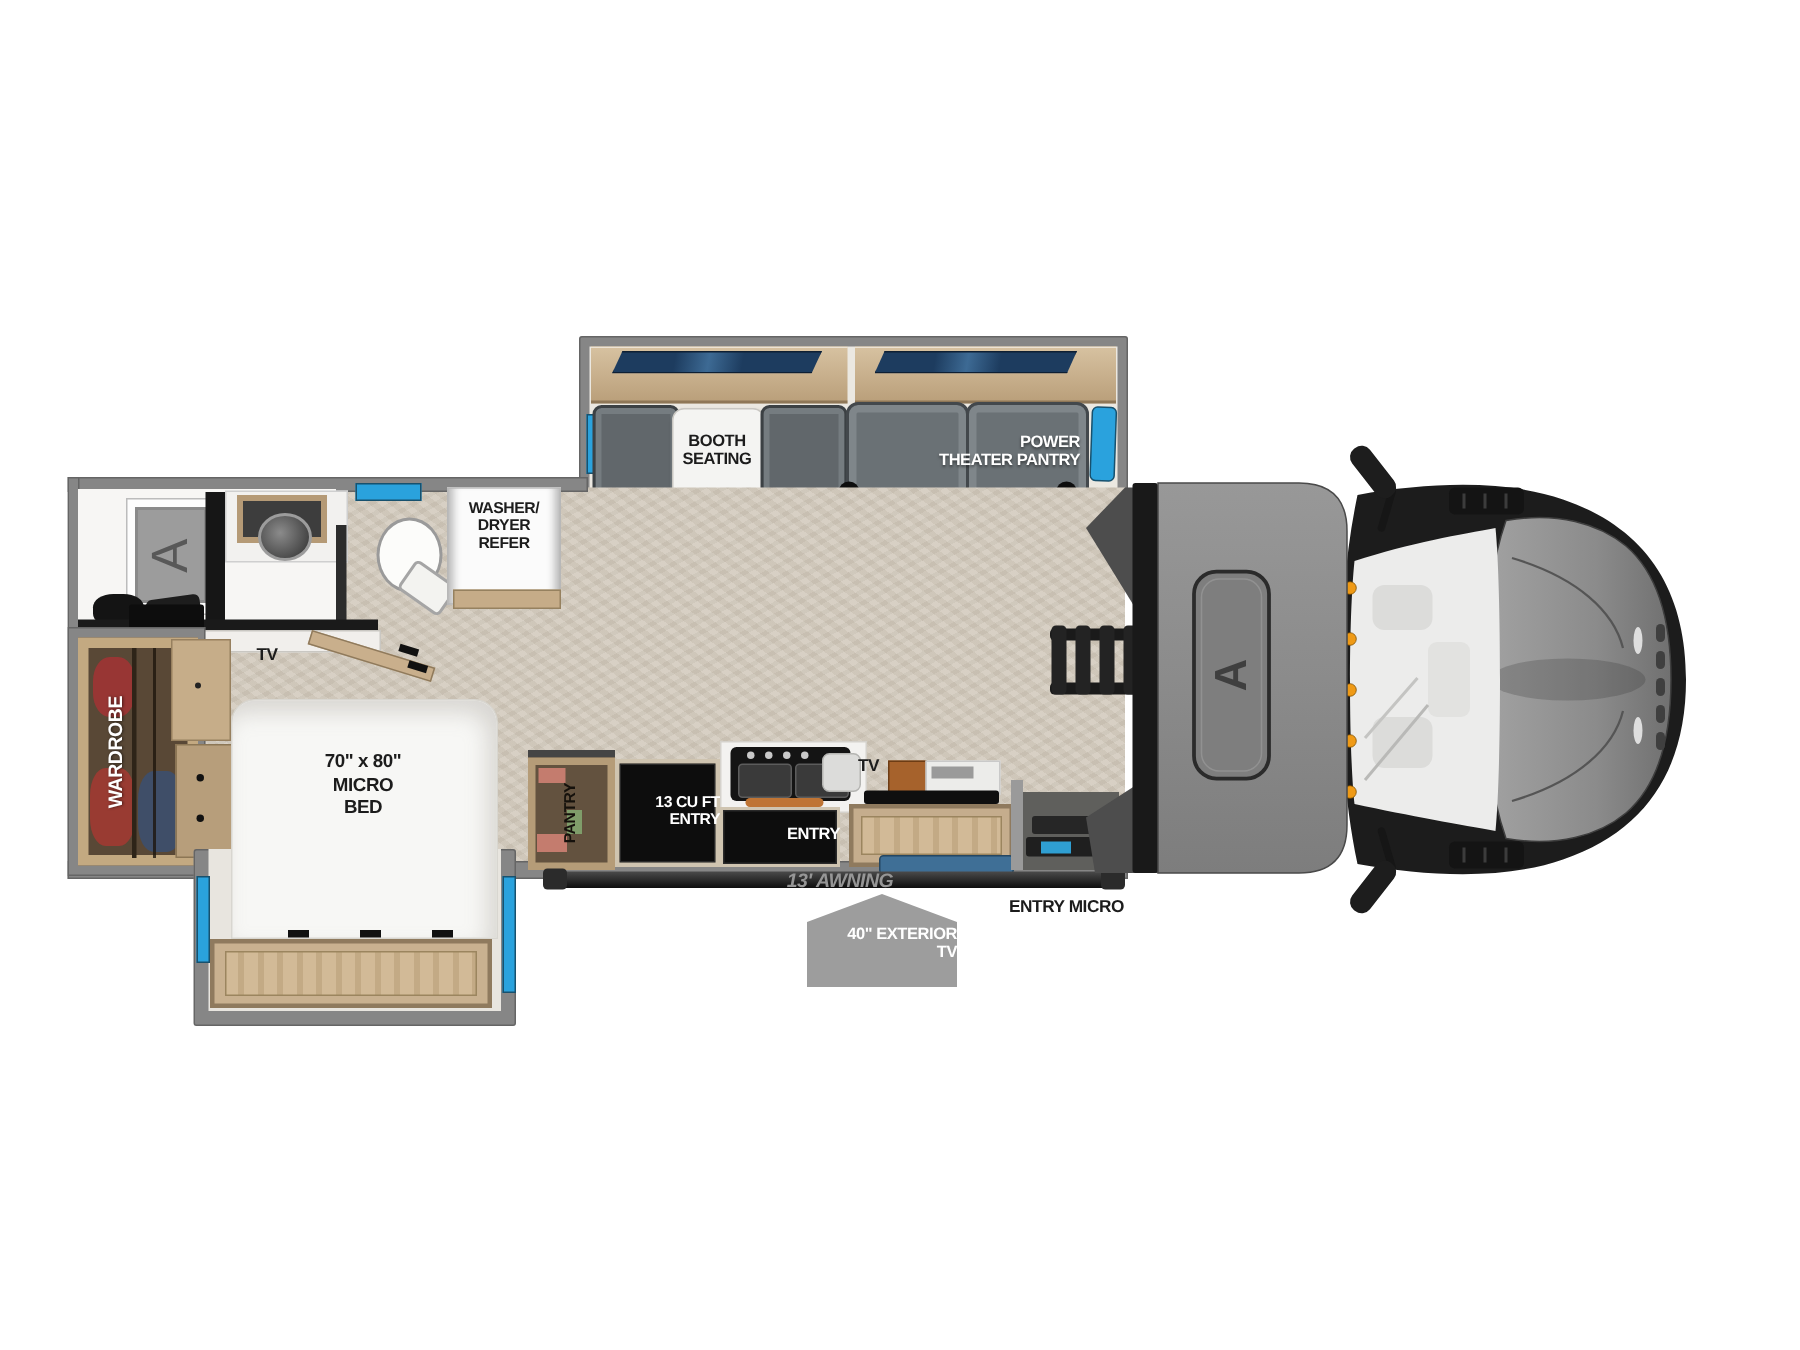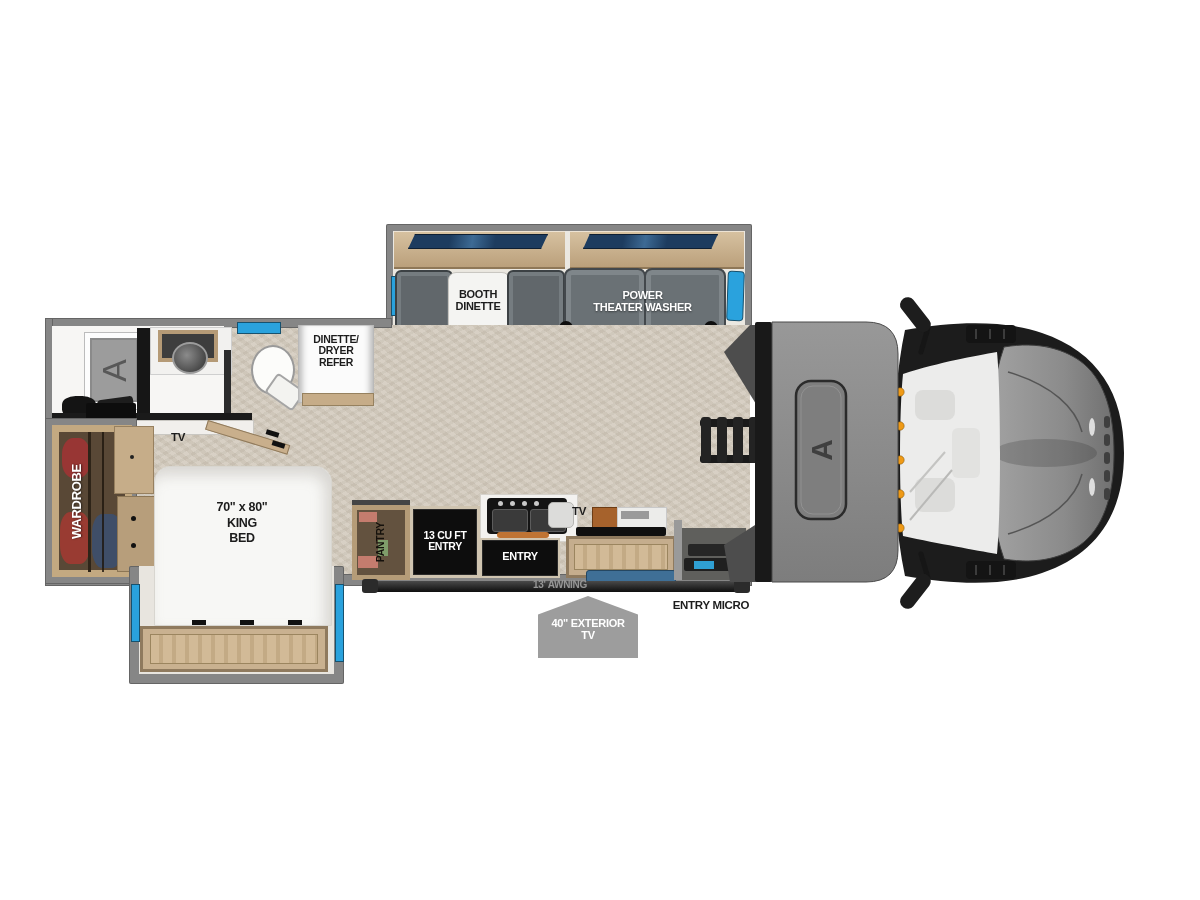--- a/index.html
+++ b/index.html
@@ -16,21 +16,21 @@
   }
   html,body{margin:0;padding:0;background:#fff;}
   #stage{position:relative;width:1200px;height:900px;background:#ffffff;overflow:hidden;
          font-family:"Liberation Sans",sans-serif;}
   .abs{position:absolute;}
   .wall{background:var(--wall_gray);box-shadow:inset 0 0 0 1px rgba(40,40,40,.35);}
   .floor{background-color:var(--floor_beige);
      background-image:repeating-linear-gradient(37deg, rgba(120,105,85,.07) 0 4px, rgba(255,255,255,.05) 4px 8px),
                       repeating-linear-gradient(-29deg, rgba(90,80,65,.05) 0 3px, rgba(255,255,255,.04) 3px 7px);}
   .lbl{font-weight:700;color:#1c1c1c;line-height:1.08;text-align:center;letter-spacing:-0.3px;white-space:nowrap;}
-  .white{color:#fff;}
+  .white{color:#fff;text-align:right;}
   .vtext{writing-mode:vertical-rl;transform:rotate(180deg);}
   .wood{background:linear-gradient(180deg,#d7c2a1,#b99e79);box-shadow:inset 0 1px 0 rgba(255,255,255,.55), inset 0 -2px 0 rgba(90,70,45,.45);}
   .navywin{background:linear-gradient(100deg, var(--window_navy) 30%, #3d6a94 46%, var(--window_navy) 62%);
            clip-path:polygon(5% 0,100% 0,95% 100%,0 100%);box-shadow:inset 0 0 0 1px #0e1f33;}
   .bench{background:#61676b;border:2px solid #3c4144;border-radius:6px;box-shadow:inset 0 0 0 4px #757c80;}
   .blk{background:var(--appliance_black);box-shadow:inset 0 0 0 1px #2a2a2a;}
   .blue{background:var(--accent_blue);border:1px solid #17516e;}
   .woodbox{background:#c5ad8d;border:3px solid var(--wood_dark);}
   .grain{background:repeating-linear-gradient(90deg,#d2ba97 0 9px,#c3aa85 9px 13px);}
 </style>
@@ -48,28 +48,28 @@
   <div class="abs navywin" style="left:408px;top:234px;width:140px;height:15px;"></div>
   <div class="abs navywin" style="left:583px;top:234px;width:135px;height:15px;"></div>
   <div class="abs blue" style="left:391px;top:276px;width:7px;height:38px;"></div>
   <div class="abs blue" style="left:727px;top:271px;width:15px;height:48px;border-radius:4px;transform:rotate(2deg);"></div>
 
   <div class="abs bench" style="left:395px;top:270px;width:54px;height:85px;"></div>
   <div class="abs" style="left:448px;top:272px;width:60px;height:80px;background:#f4f4f2;border:1px solid #c9c7c2;border-radius:8px;box-shadow:1px 2px 3px rgba(0,0,0,.25);"></div>
   <div class="abs bench" style="left:507px;top:270px;width:54px;height:85px;"></div>
   <div class="abs lbl" style="left:418px;top:289px;width:120px;font-size:11px;">
     <span style="display:block">BOOTH</span>
-    <span style="display:block">DINETTE</span>
+    <span style="display:block">SEATING</span>
   </div>
 
   <div class="abs" style="left:564px;top:268px;width:78px;height:78px;background:#6a7175;border:2px solid #43484c;border-radius:8px;box-shadow:inset 0 0 0 5px #7f868a;"></div>
   <div class="abs" style="left:644px;top:268px;width:78px;height:78px;background:#6a7175;border:2px solid #43484c;border-radius:8px;box-shadow:inset 0 0 0 5px #7f868a;"></div>
   <div class="abs lbl white" style="left:565px;top:290px;width:155px;font-size:11px;text-shadow:0 1px 2px rgba(0,0,0,.5);">
     <span style="display:block">POWER</span>
-    <span style="display:block">THEATER WASHER</span>
+    <span style="display:block">THEATER PANTRY</span>
   </div>
   <div class="abs" style="left:559px;top:321px;width:14px;height:14px;border-radius:50%;background:#0e0e0e;"></div>
   <div class="abs" style="left:704px;top:321px;width:14px;height:14px;border-radius:50%;background:#0e0e0e;"></div>
 
   <div class="abs floor" style="left:50px;top:325px;width:700px;height:254px;"></div>
   <div class="abs wall" style="left:45px;top:318px;width:347px;height:10px;"></div>
   <div class="abs wall" style="left:45px;top:318px;width:8px;height:268px;"></div>
   <div class="abs wall" style="left:45px;top:574px;width:92px;height:12px;"></div>
   <div class="abs wall" style="left:336px;top:574px;width:416px;height:12px;"></div>
 
@@ -85,21 +85,21 @@
   <div class="abs" style="left:251px;top:345px;width:40px;height:46px;border-radius:50%;background:#fcfcfa;border:2px solid #9a9a9a;"></div>
   <div class="abs" style="left:268px;top:380px;width:30px;height:20px;background:#f3f3f0;border:2px solid #a5a5a5;transform:rotate(35deg);border-radius:4px;"></div>
   <div class="abs" style="left:224px;top:350px;width:7px;height:66px;background:#2c2c2c;"></div>
   <div class="abs" style="left:62px;top:396px;width:34px;height:22px;background:#141414;border-radius:40%;"></div>
   <div class="abs" style="left:98px;top:398px;width:36px;height:20px;background:#1d1d1d;border-radius:4px;transform:rotate(-8deg);"></div>
   <div class="abs blue" style="left:237px;top:322px;width:42px;height:10px;"></div>
 
   <div class="abs" style="left:298px;top:325px;width:76px;height:78px;background:#fbfbfb;box-shadow:inset 8px 0 6px -4px #b5b5b5, inset -8px 0 6px -4px #b5b5b5, inset 0 0 0 1px #cfcfcf;"></div>
   <div class="abs" style="left:302px;top:393px;width:70px;height:11px;background:#c6ac88;border:1px solid #96815f;"></div>
   <div class="abs lbl" style="left:300px;top:334px;width:72px;font-size:10.5px;">
-    <span style="display:block">DINETTE/</span>
+    <span style="display:block">WASHER/</span>
     <span style="display:block">DRYER</span>
     <span style="display:block">REFER</span>
   </div>
 
   <div class="abs" style="left:52px;top:413px;width:200px;height:7px;background:#1a1a1a;"></div>
   <div class="abs" style="left:56px;top:420px;width:196px;height:13px;background:#f1efec;border:1px solid #c9c7c2;"></div>
   <div class="abs" style="left:86px;top:403px;width:50px;height:17px;background:#0d0d0d;border-radius:2px;"></div>
   <div class="abs lbl" style="left:160px;top:431px;width:36px;font-size:11.5px;">TV</div>
   <div class="abs" style="left:208px;top:420px;width:84px;height:8px;background:#c9af8c;border:1px solid #8f7a5c;transform:rotate(17deg);transform-origin:left top;"></div>
   <div class="abs" style="left:266px;top:431px;width:13px;height:5px;background:#111;transform:rotate(17deg);"></div>
@@ -122,21 +122,21 @@
   <div class="abs" style="left:131px;top:516px;width:5px;height:5px;background:#111;border-radius:50%;"></div>
   <div class="abs" style="left:131px;top:543px;width:5px;height:5px;background:#111;border-radius:50%;"></div>
 
   <div class="abs" style="left:129px;top:566px;width:215px;height:118px;background:var(--wall_gray);box-shadow:inset 0 0 0 1px rgba(40,40,40,.35);border-radius:2px;"></div>
   <div class="abs" style="left:139px;top:566px;width:195px;height:108px;background:#e8e5df;"></div>
   <div class="abs blue" style="left:131px;top:584px;width:7px;height:56px;"></div>
   <div class="abs blue" style="left:335px;top:584px;width:7px;height:76px;"></div>
   <div class="abs" style="left:154px;top:466px;width:176px;height:158px;background:#f7f7f5;border:1px solid #d8d6d0;border-radius:16px 16px 0 0;box-shadow:inset -6px 8px 14px rgba(160,155,145,.35);"></div>
   <div class="abs lbl" style="left:164px;top:500px;width:156px;font-size:12.5px;line-height:1.25;">
     <span style="display:block">70" x 80"</span>
-    <span style="display:block">KING</span>
+    <span style="display:block">MICRO</span>
     <span style="display:block">BED</span>
   </div>
   <div class="abs" style="left:192px;top:620px;width:14px;height:5px;background:#111;"></div>
   <div class="abs" style="left:240px;top:620px;width:14px;height:5px;background:#111;"></div>
   <div class="abs" style="left:288px;top:620px;width:14px;height:5px;background:#111;"></div>
   <div class="abs" style="left:140px;top:626px;width:188px;height:46px;background:#c9b190;border:3px solid #8f7a5e;box-sizing:border-box;"></div>
   <div class="abs grain" style="left:150px;top:634px;width:168px;height:30px;box-shadow:inset 0 0 0 1px #9b855f;"></div>
 
   <div class="abs" style="left:352px;top:500px;width:58px;height:13px;background:#454545;"></div>
   <div class="abs" style="left:352px;top:505px;width:58px;height:75px;background:#63523f;border:5px solid #b59c78;box-sizing:border-box;"></div>
@@ -183,21 +183,21 @@
   <div class="abs" style="left:700px;top:455px;width:68px;height:8px;background:#1a1a1a;border-radius:3px;"></div>
   <div class="abs" style="left:701px;top:417px;width:10px;height:46px;background:#232323;border-radius:3px;"></div>
   <div class="abs" style="left:717px;top:417px;width:10px;height:46px;background:#232323;border-radius:3px;"></div>
   <div class="abs" style="left:733px;top:417px;width:10px;height:46px;background:#232323;border-radius:3px;"></div>
   <div class="abs" style="left:749px;top:417px;width:10px;height:46px;background:#232323;border-radius:3px;"></div>
   <div class="abs" style="left:761px;top:417px;width:9px;height:46px;background:#232323;border-radius:3px;"></div>
 
   <div class="abs" style="left:362px;top:581px;width:388px;height:11px;background:linear-gradient(180deg,#4a4a4a,#0e0e0e);border-radius:5px;"></div>
   <div class="abs" style="left:362px;top:579px;width:16px;height:14px;background:#2b2b2b;border-radius:3px;"></div>
   <div class="abs" style="left:734px;top:579px;width:16px;height:14px;background:#2b2b2b;border-radius:3px;"></div>
-  <div class="abs lbl" style="left:505px;top:580px;width:110px;font-size:10px;color:#969696;">13' AWNING</div>
+  <div class="abs lbl" style="left:505px;top:580px;width:110px;font-size:13px;color:#969696;font-style:italic;">13' AWNING</div>
   <div class="abs" style="left:538px;top:596px;width:100px;height:62px;background:var(--badge_gray);clip-path:polygon(50% 0,100% 30%,100% 100%,0 100%,0 30%);"></div>
   <div class="abs lbl white" style="left:538px;top:618px;width:100px;font-size:11px;">
     <span style="display:block">40" EXTERIOR</span>
     <span style="display:block">TV</span>
   </div>
   <div class="abs lbl" style="left:668px;top:599px;width:86px;font-size:11.5px;">ENTRY MICRO</div>
 
   <svg class="abs" style="left:690px;top:285px;" width="460" height="340" viewBox="690 285 460 340">
     <defs>
       <linearGradient id="hoodg" x1="0" y1="0" x2="1" y2="0">

